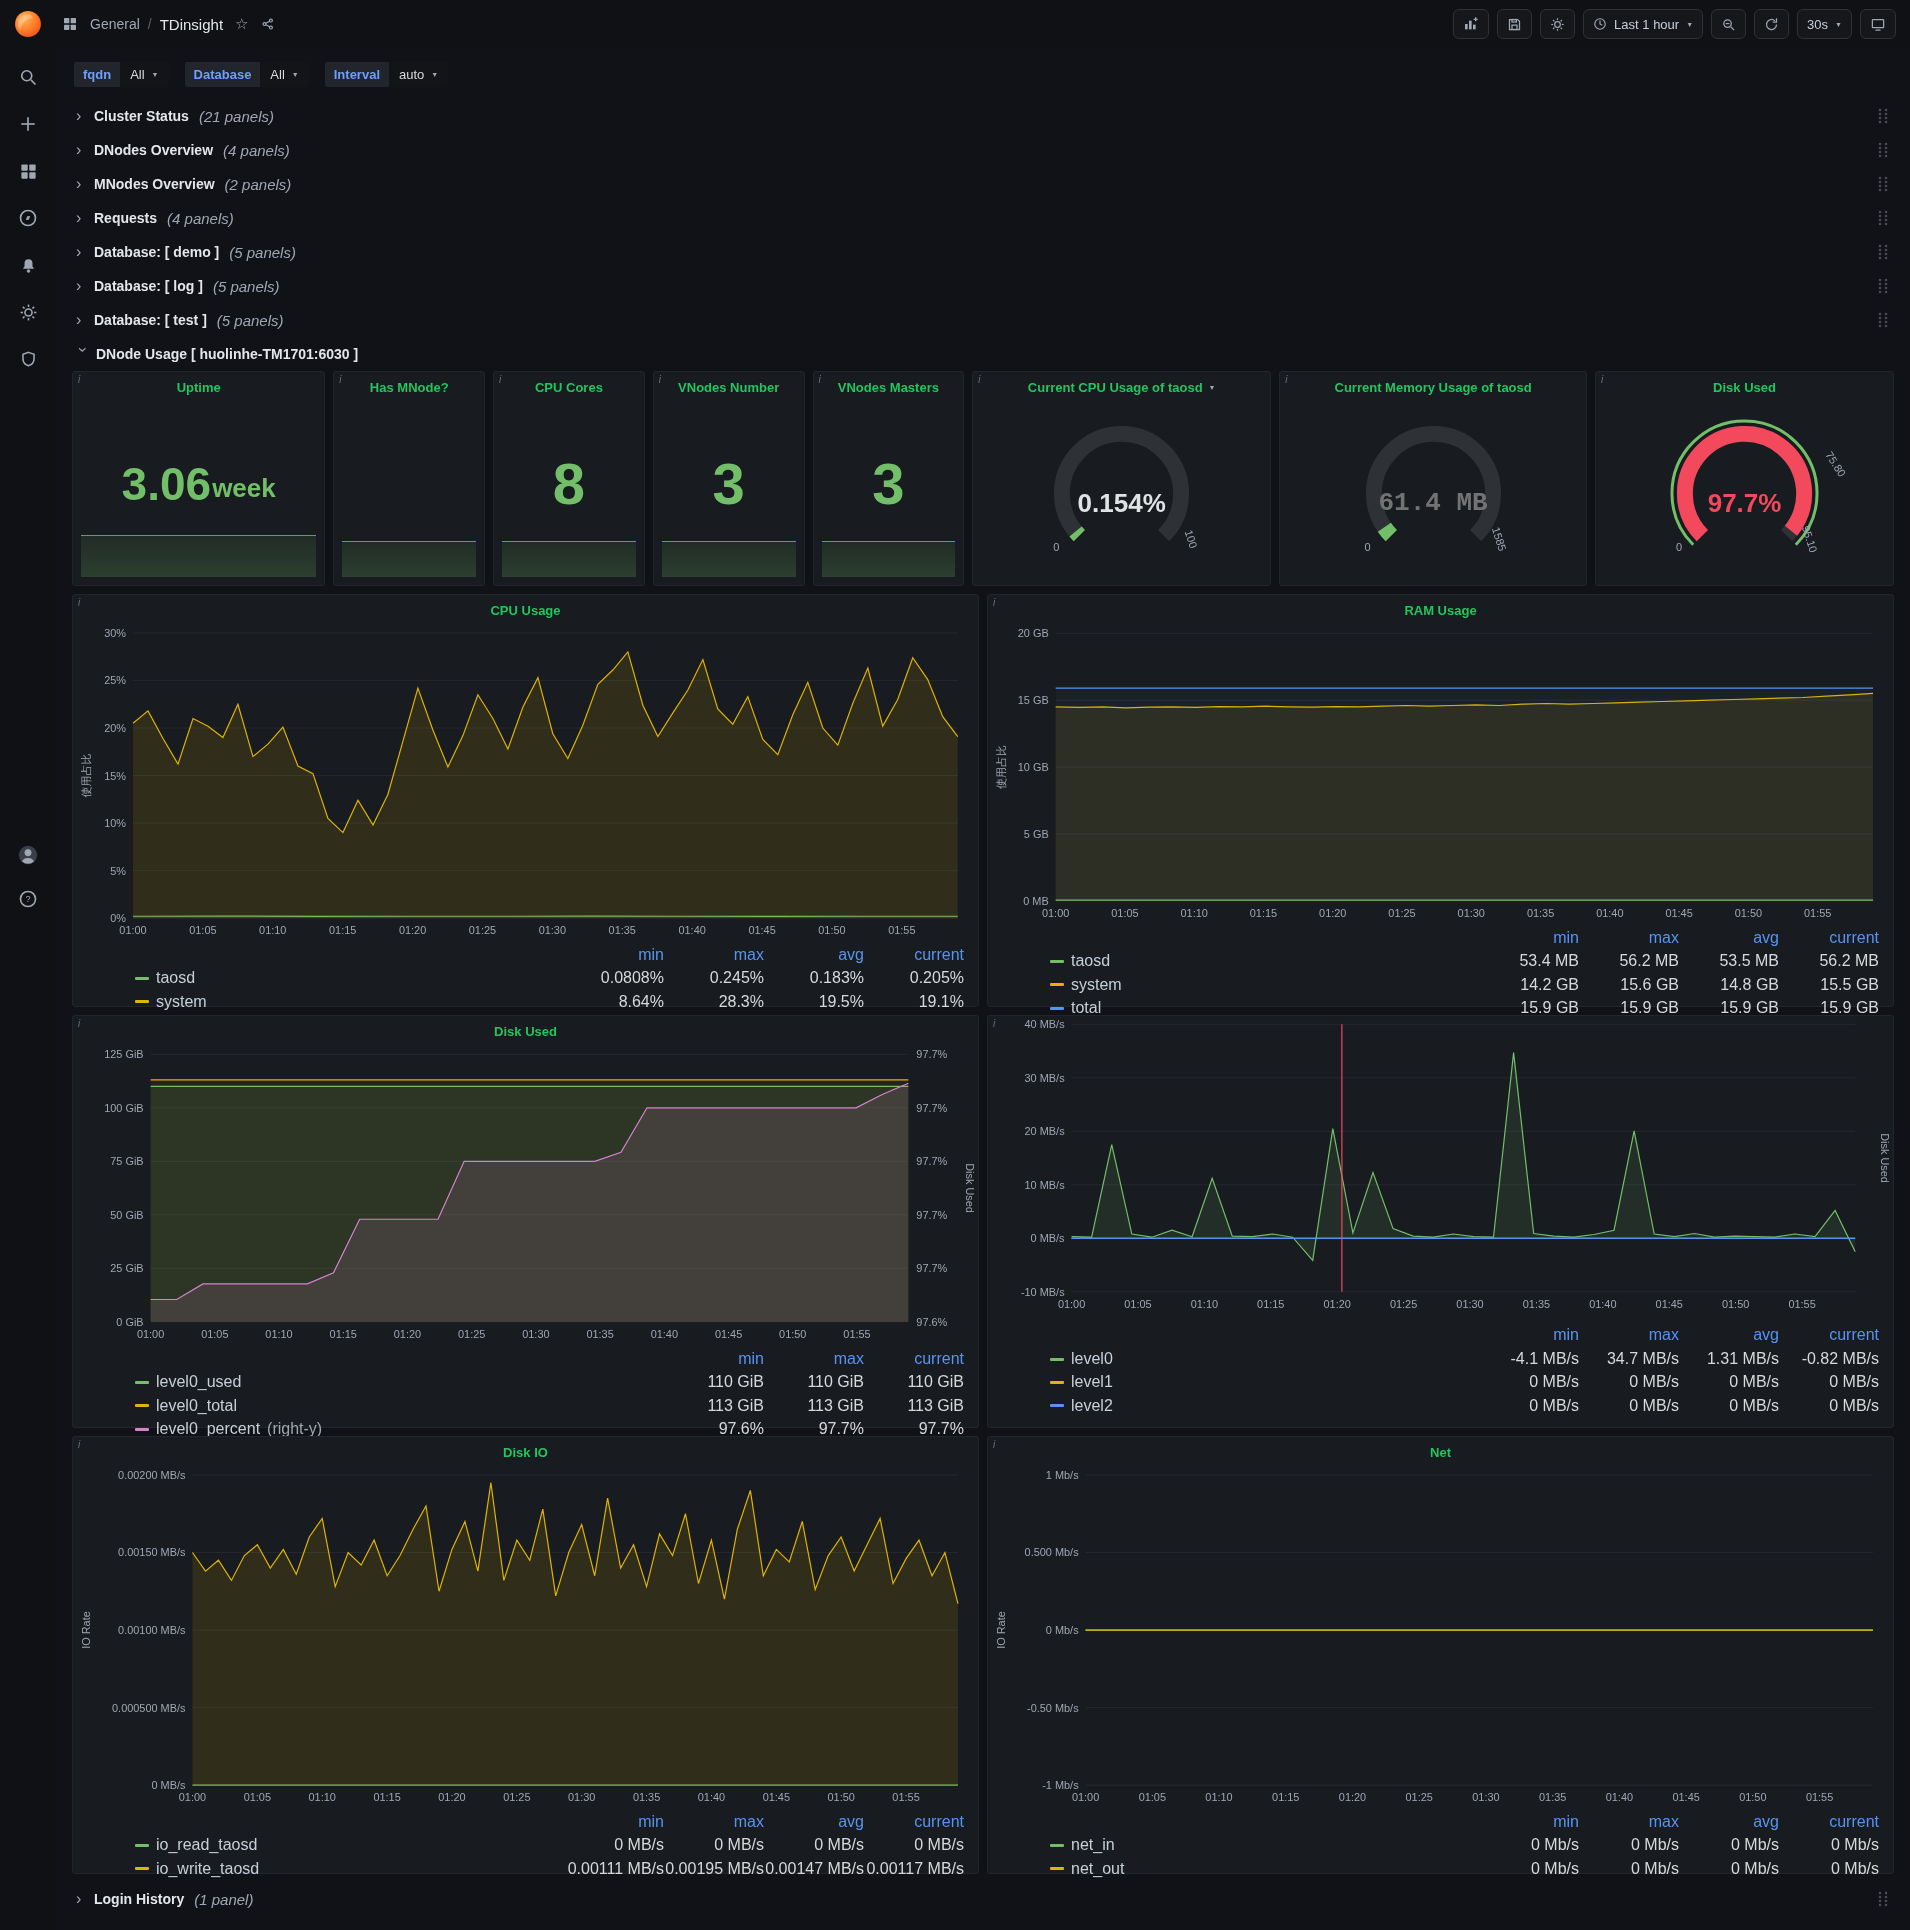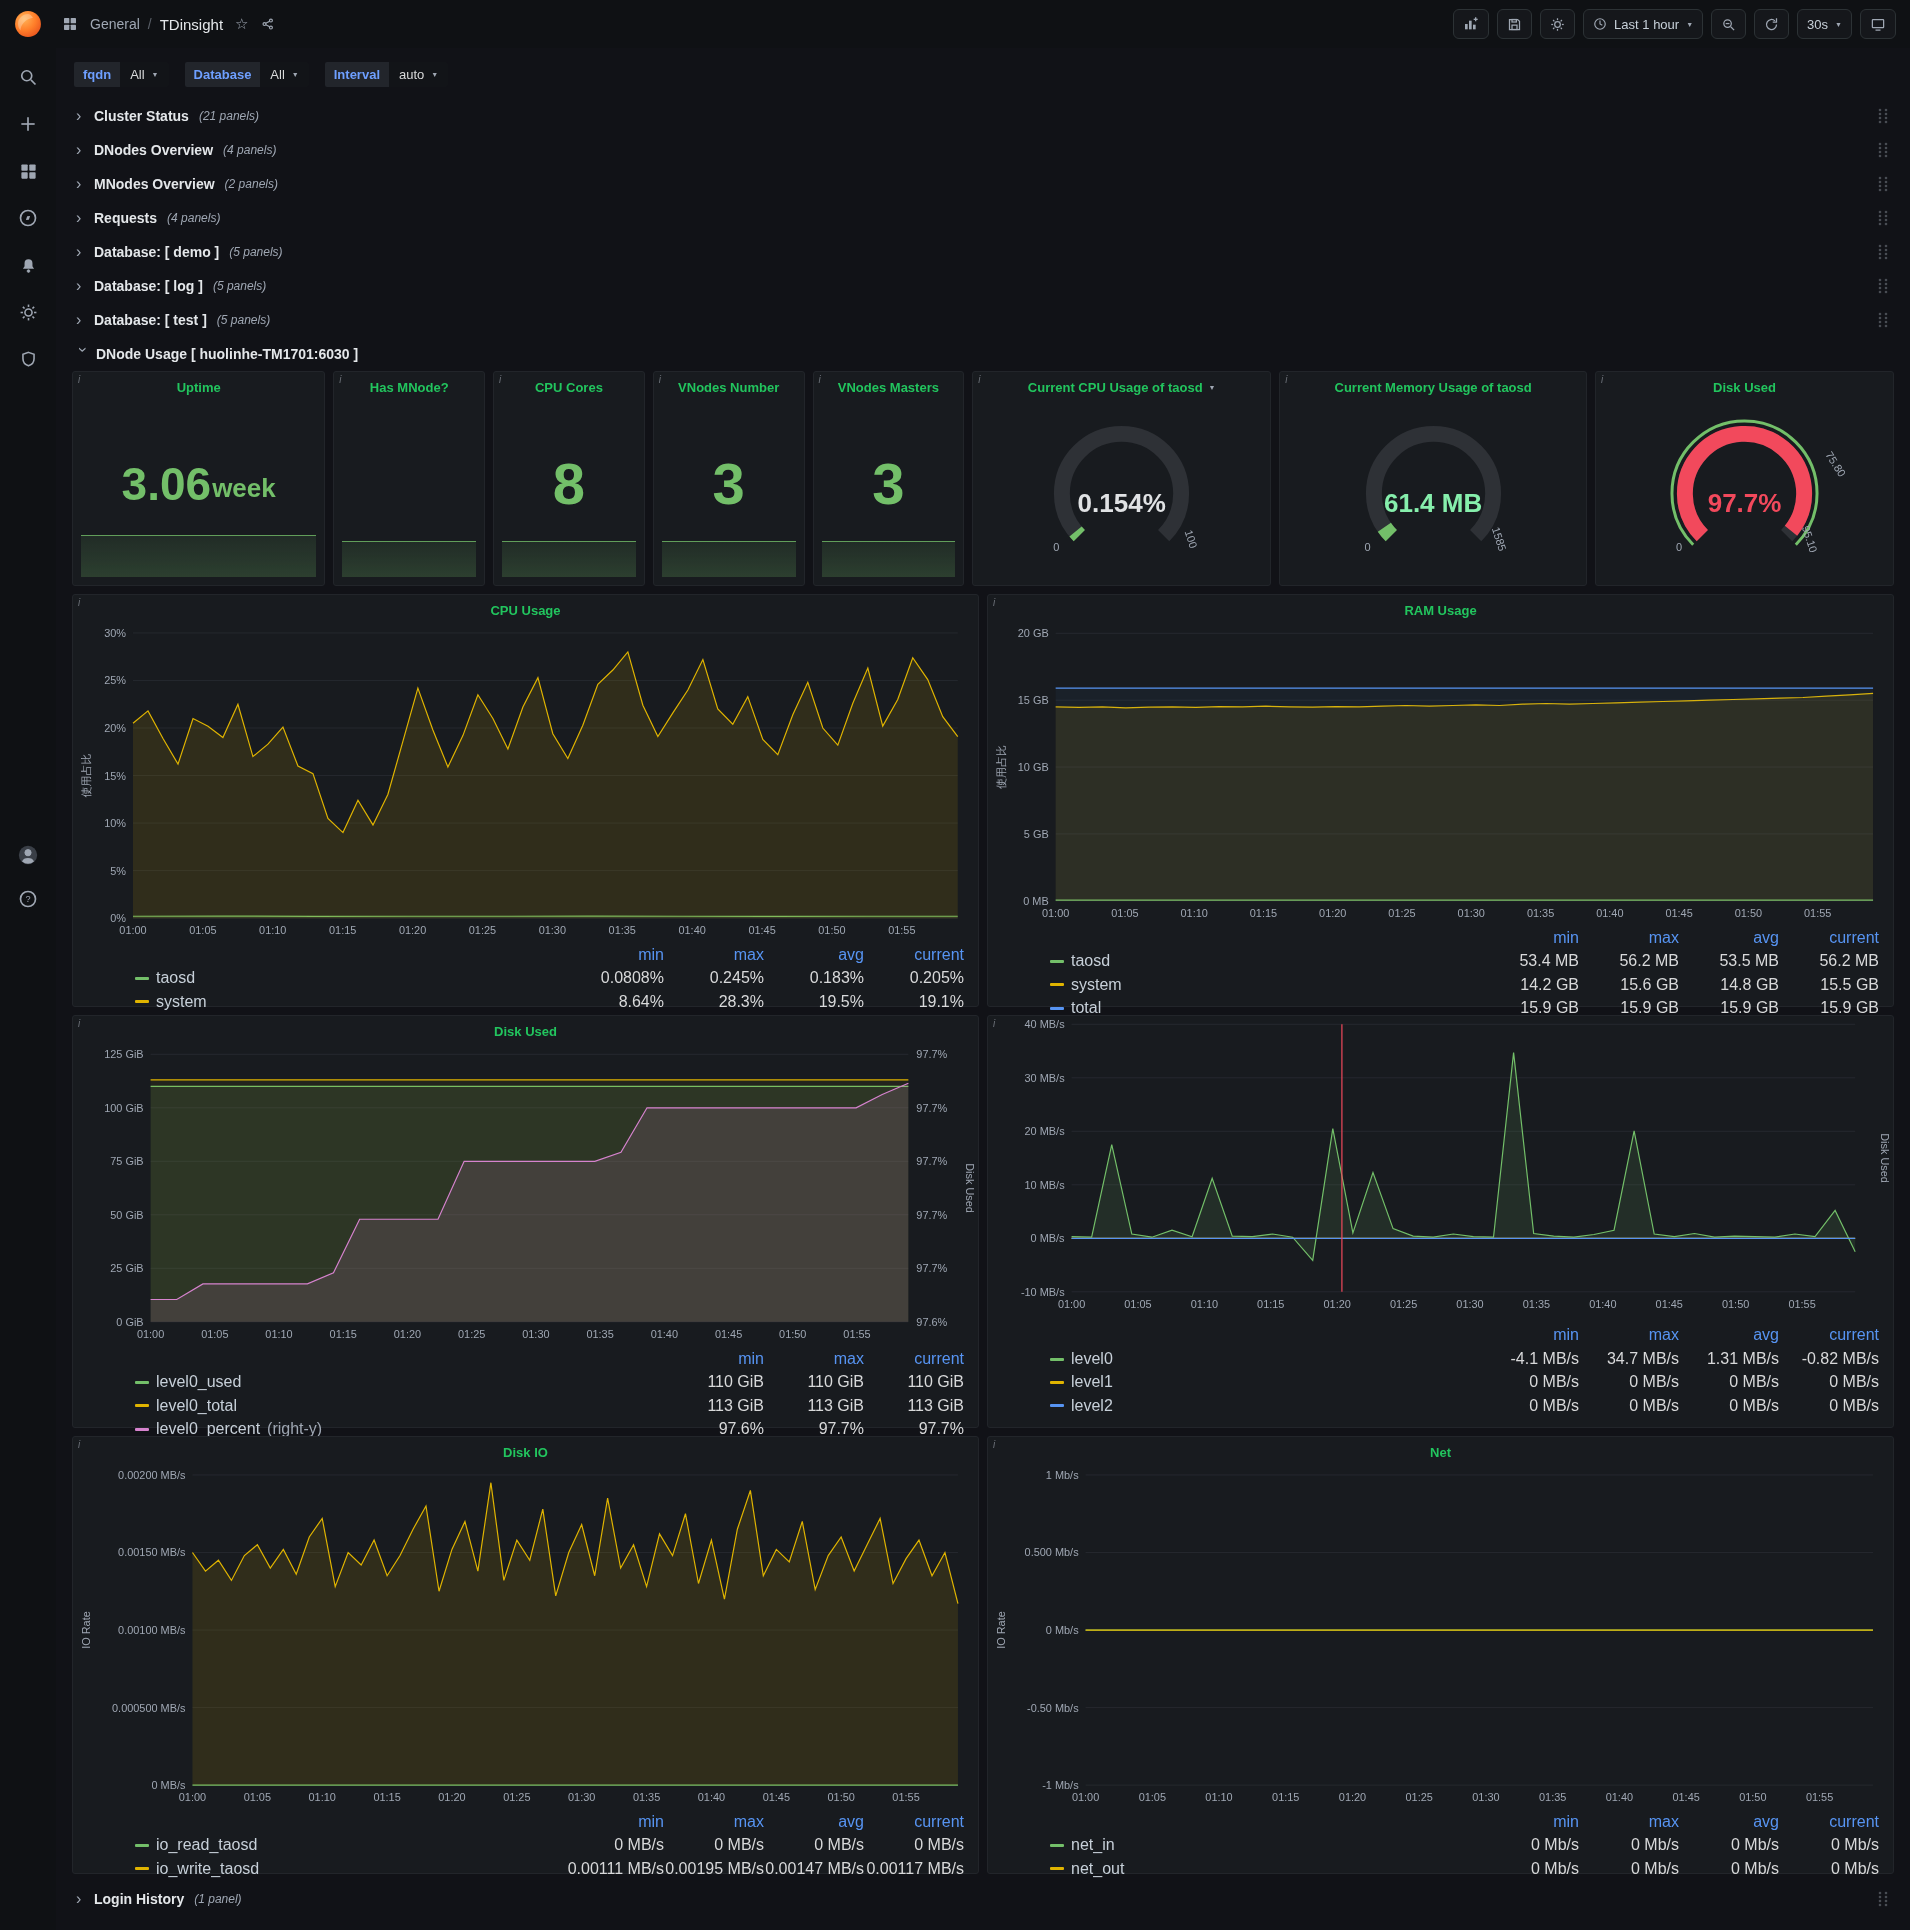--- a/index.html
+++ b/index.html
@@ -29,21 +29,21 @@
 .vars{display:flex;gap:16px;align-items:center;padding:8px 2px 12px}
 .var-group{display:flex;align-items:stretch;font-size:13px}
 .var-label{background:#22252b;color:#6e9fff;font-weight:600;padding:5px 9px;border-radius:2px 0 0 2px}
 .var-value{background:#121418;color:#d8d9da;padding:5px 10px;border-radius:0 2px 2px 0;display:flex;align-items:center;gap:7px;cursor:pointer}
 .var-value .caret{font-size:7px;color:#9fa7b3}
 
 .dash-row{display:flex;align-items:center;height:34px;cursor:pointer;position:relative;padding:0 4px}
 .dash-row .chev{color:#9fa7b3;width:18px;font-size:16px;line-height:1}
 .dash-row .chev.open{transform:rotate(90deg);width:14px;margin-right:6px}
 .dash-row .title{font-weight:600;font-size:14px;color:#e4e7ea}
-.dash-row .count{color:#9fa7b3;font-size:12px;font-style:italic;margin-left:10px}
+.dash-row .count{color:#9fa7b3;font-size:15px;font-style:italic;margin-left:10px}
 .dash-row .handle{margin-left:auto;opacity:.8;cursor:grab;padding:2px}
 
 .panel{background:#181b1f;border:1px solid #22252a;border-radius:3px;position:relative}
 .info-i{position:absolute;top:2px;left:5px;color:#6c7178;font-size:10px;font-style:italic;z-index:2;cursor:pointer}
 .p-head{height:30px;display:flex;align-items:center;justify-content:center;gap:6px;cursor:pointer;flex:none}
 .p-title{font-size:13px;font-weight:700;color:#22c55e}
 .p-caret{font-size:7px;color:#9fa7b3}
 
 .stat-grid{display:grid;grid-template-columns:1.67fr 1fr 1fr 1fr 1fr 1.97fr 2.03fr 1.97fr;gap:8px;height:215px;margin-bottom:8px}
 .stat-panel{display:flex;flex-direction:column}
@@ -480,21 +480,21 @@
         <section class="panel gauge-panel">
           <span class="info-i">i</span>
           <div class="p-head">
             <span class="p-title">Current Memory Usage of taosd</span>
           </div>
           <div class="gauge-wrap">
             <svg width="229" height="159" viewBox="0 0 230 160">
               <path d="M 72.57 128.43 A 60 60 0 1 1 157.43 128.43" stroke="#2e3136" stroke-width="16" fill="none"></path>
               <path d="M 72.57 128.43 A 60 60 0 0 1 65.53 119.96" stroke="#73bf69" stroke-width="16" fill="none"></path>
             </svg>
-            <div class="g-value" style="color: #86efac;">61.4 MB</div>
+            <div class="g-value" style="color: #737373; font-family: Liberation Mono, monospace;">61.4 MB</div>
             <div class="g-min">0</div>
             <div class="g-max">1585</div>
           </div>
         </section>
         <section class="panel gauge-panel">
           <span class="info-i">i</span>
           <div class="p-head">
             <span class="p-title">Disk Used</span>
           </div>
           <div class="gauge-wrap">

